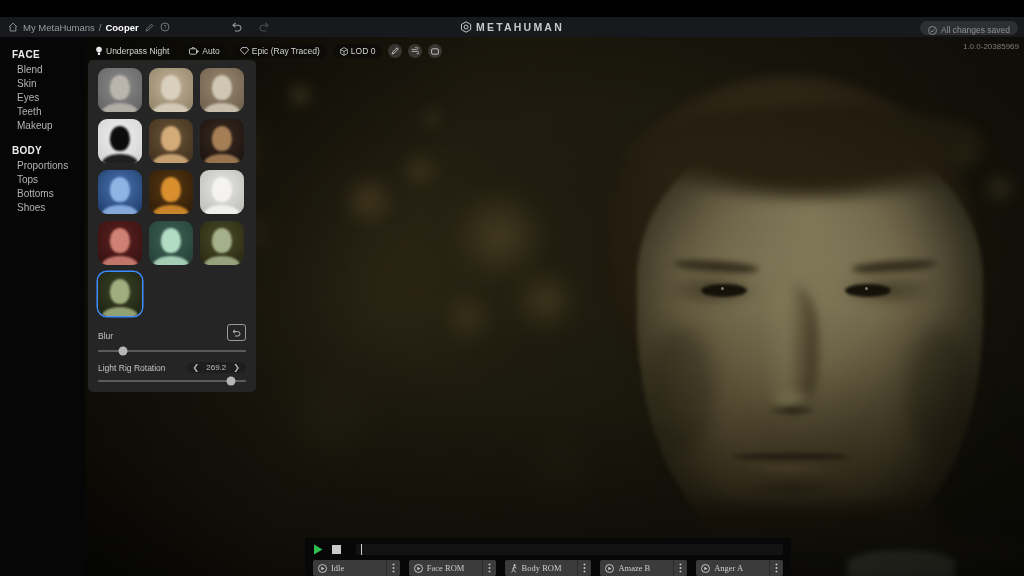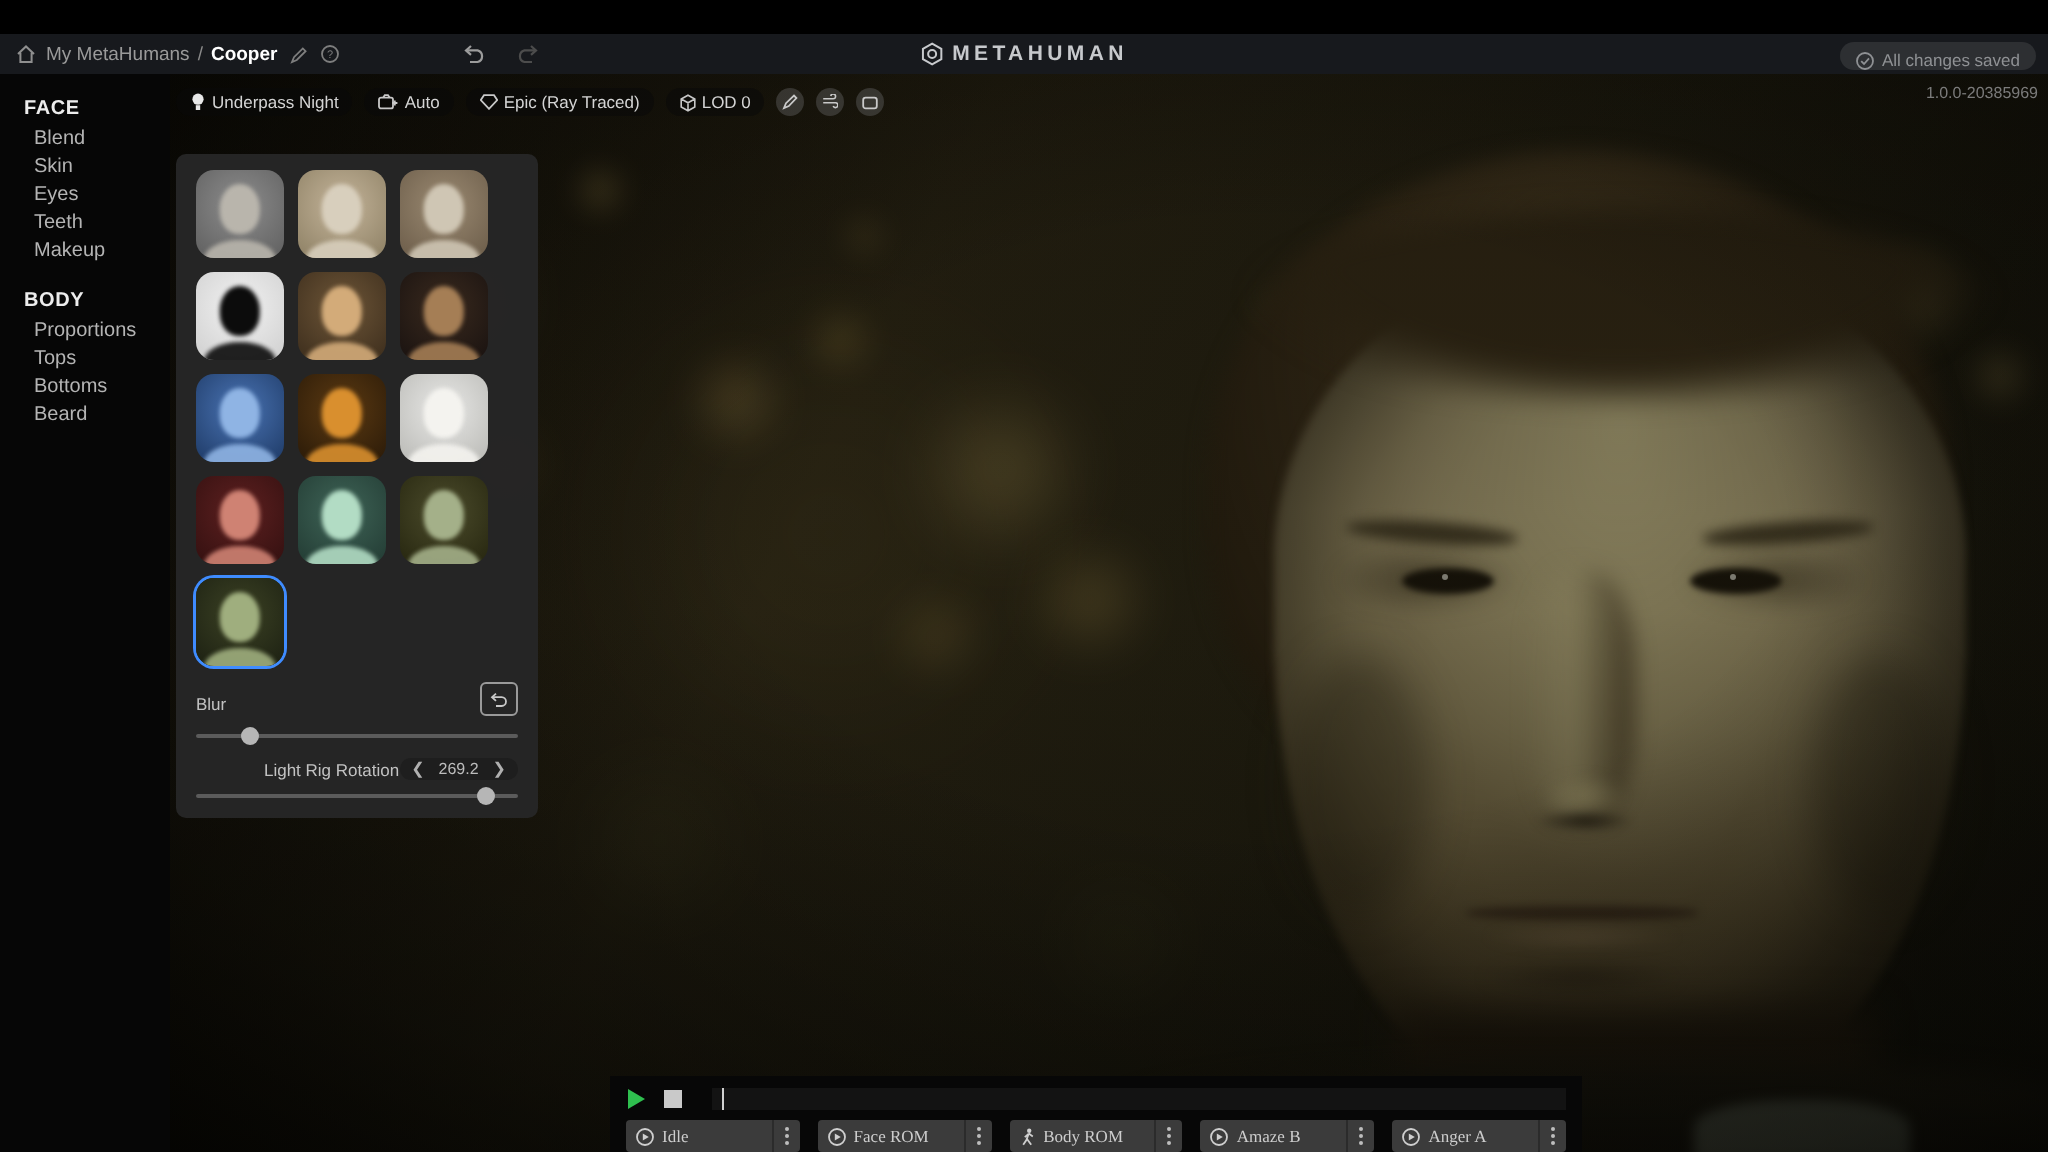--- a/index.html
+++ b/index.html
@@ -80,32 +80,32 @@
   .vignette{position:absolute;inset:0;background:radial-gradient(ellipse at 58% 42%,rgba(0,0,0,0) 34%,rgba(4,4,2,.5) 78%,rgba(1,1,0,.82) 100%);}
 
   .version{position:absolute;top:5px;right:5px;font-size:8px;color:#7b7b7b;z-index:8;}
 
   
   .toolbar{position:absolute;top:7px;left:3px;display:flex;align-items:center;gap:6px;z-index:8;}
   .pill{height:14px;background:rgba(10,10,10,.55);border-radius:8px;color:#d4d4d4;font-size:8.5px;display:flex;align-items:center;gap:3px;padding:0 7px;cursor:pointer;white-space:nowrap;}
   .tool-circle{width:14px;height:14px;border-radius:50%;background:rgba(95,95,95,.45);display:flex;align-items:center;justify-content:center;cursor:pointer;}
 
   
-  .env-panel{position:absolute;left:3px;top:23px;width:181px;background:rgba(38,38,38,.97);border-radius:5px;padding:8px 10px 10px;box-sizing:border-box;z-index:7;margin-top:17px;}
+  .env-panel{position:absolute;left:3px;top:23px;width:168px;background:rgba(38,38,38,.97);border-radius:5px;padding:8px 10px 10px;box-sizing:border-box;z-index:7;}
   .thumb-grid{display:grid;grid-template-columns:repeat(3,44px);gap:7px;}
   .thumb{width:44px;height:44px;border-radius:9px;position:relative;overflow:hidden;cursor:pointer;}
   .thumb.selected{box-shadow:0 0 0 1.5px #3f8cff;}
   .thumb-head{position:absolute;left:50%;top:16%;width:46%;height:56%;transform:translateX(-50%);border-radius:50% 50% 46% 46%;filter:blur(1px);}
   .thumb-body{position:absolute;left:50%;bottom:-24%;width:82%;height:44%;transform:translateX(-50%);border-radius:50% 50% 0 0;filter:blur(1px);opacity:.9;}
   .slider-section{margin-top:9px;position:relative;}
   .slider-label{font-size:8.5px;color:#c2c2c2;}
   .reset-btn{position:absolute;right:0;top:-1px;width:17px;height:15px;border:1px solid #9a9a9a;border-radius:3px;display:flex;align-items:center;justify-content:center;cursor:pointer;background:transparent;}
   .track{position:relative;height:2px;background:#5b5b5b;margin-top:7px;border-radius:1px;cursor:pointer;}
   .thumb-dot{position:absolute;top:50%;transform:translate(-50%,-50%);width:9px;height:9px;border-radius:50%;background:#b6b6b6;cursor:grab;}
-  .rot-head{display:flex;justify-content:flex-end;align-items:center;margin-top:10px;}
+  .rot-head{display:flex;justify-content:space-between;align-items:center;margin-top:10px;}
   .stepper{display:flex;align-items:center;gap:7px;background:#1e1e1e;border-radius:8px;padding:1px 6px;cursor:pointer;}
   .stepper-value{font-size:8px;color:#bcbcbc;}
   .chev{color:#b0b0b0;font-size:8px;line-height:1;}
 
   
   .playbar{position:absolute;left:220px;bottom:0;width:486px;height:38px;background:#070707;padding:4px 8px 3px;box-sizing:border-box;z-index:8;}
   .transport{display:flex;align-items:center;height:14px;}
   .play-btn,.stop-btn{display:flex;align-items:center;justify-content:center;cursor:pointer;margin-right:9px;}
   .stop-sq{width:9px;height:9px;background:#c9c9c9;}
   .timeline{flex:1;height:11px;background:#131313;position:relative;margin-left:6px;cursor:pointer;}
@@ -188,21 +188,21 @@
           <div class="sb-item">Skin</div>
           <div class="sb-item">Eyes</div>
           <div class="sb-item">Teeth</div>
           <div class="sb-item">Makeup</div>
         </div>
         <div class="sb-section">
           <div class="sb-title">BODY</div>
           <div class="sb-item">Proportions</div>
           <div class="sb-item">Tops</div>
           <div class="sb-item">Bottoms</div>
-          <div class="sb-item">Beard</div>
+          <div class="sb-item">Shoes</div>
         </div>
       </div>
   </div>
 
   <div class="viewport">
     <div class="scene">
       <div id="bokeh">
           <div class="bokeh-light" style="left: 107px; top: 75px; height: 76px; width: 76px; background: radial-gradient(circle, rgb(124, 106, 56) 0%, rgba(0, 0, 0, 0) 70%); opacity: 0.45; filter: blur(13.3px);"></div>
           <div class="bokeh-light" style="left: 199px; top: 42px; height: 32px; width: 32px; background: radial-gradient(circle, rgb(143, 123, 66) 0%, rgba(0, 0, 0, 0) 70%); opacity: 0.55; filter: blur(6px);"></div>
           <div class="bokeh-light" style="left: 257px; top: 137px; height: 52px; width: 52px; background: radial-gradient(circle, rgb(138, 116, 64) 0%, rgba(0, 0, 0, 0) 70%); opacity: 0.5; filter: blur(9.1px);"></div>

